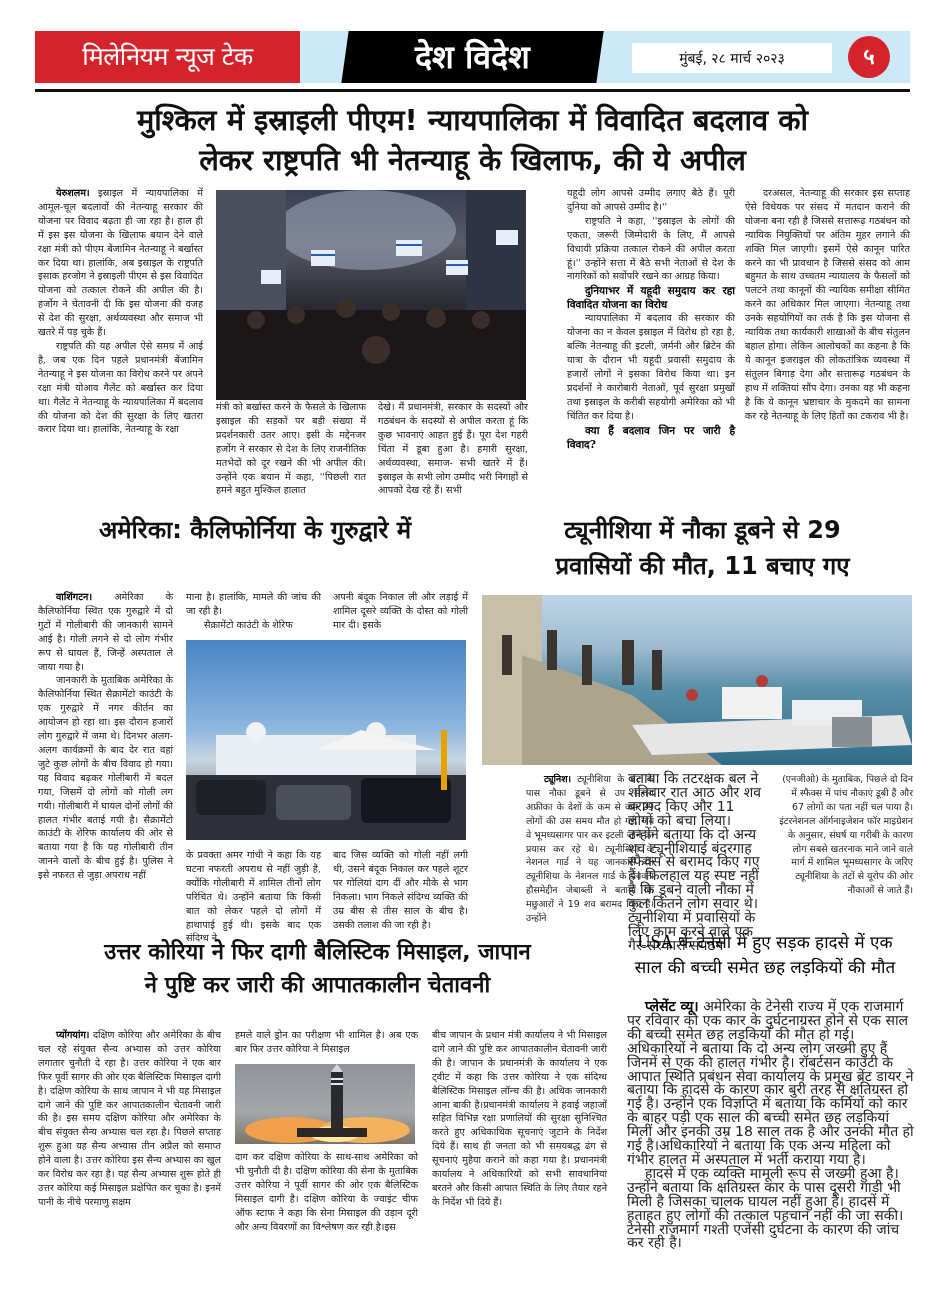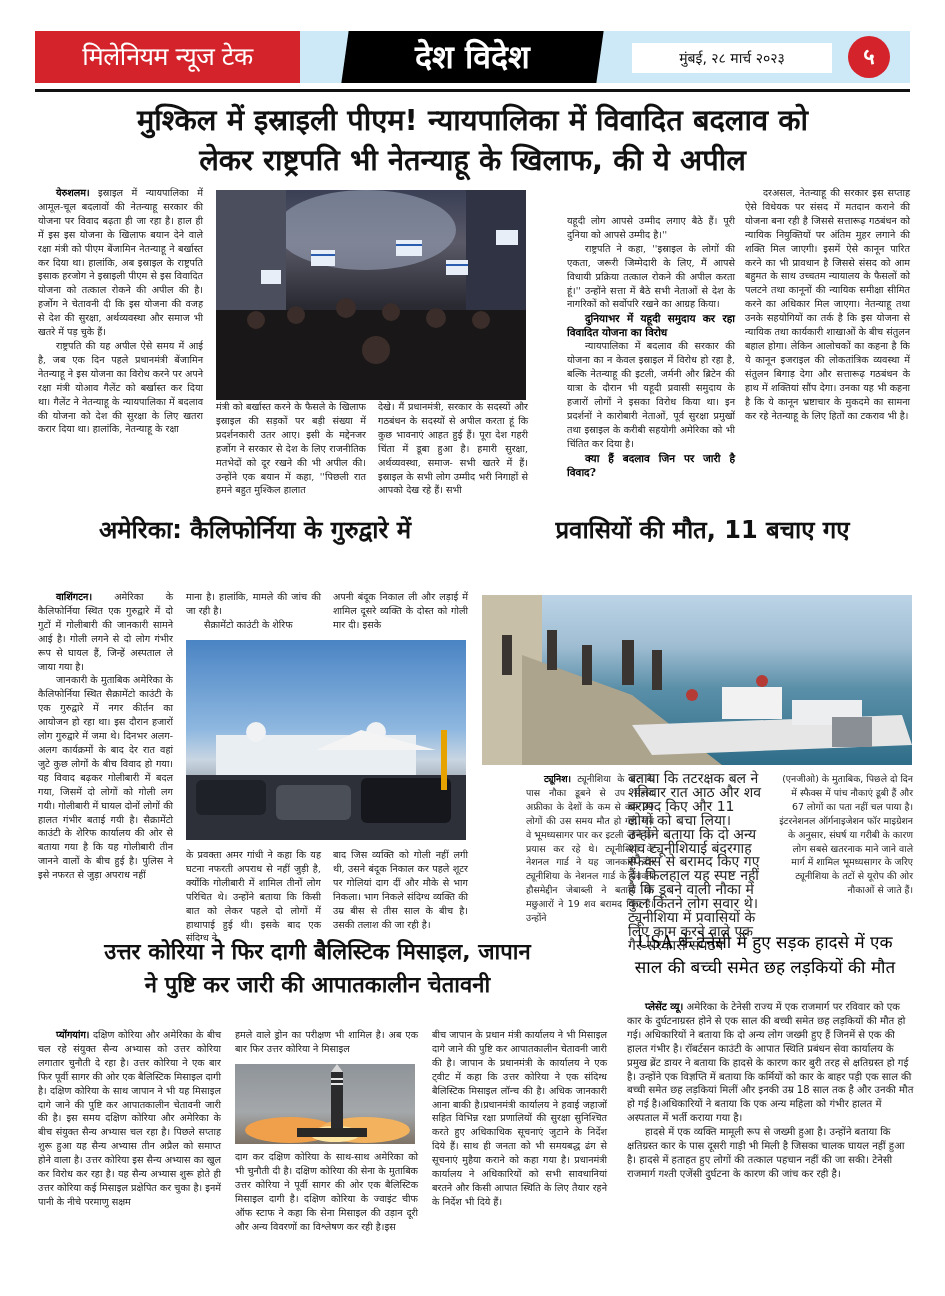--- a/index.html
+++ b/index.html
@@ -71,21 +71,21 @@
   </svg>
 </div>
 
 <div class="abs body" style="left:216px;top:400px;width:150px;">
   <p>मंत्री को बर्खास्त करने के फैसले के खिलाफ इस्राइल की सड़कों पर बड़ी संख्या में प्रदर्शनकारी उतर आए। इसी के मद्देनजर हर्जोग ने सरकार से देश के लिए राजनीतिक मतभेदों को दूर रखने की भी अपील की। उन्होंने एक बयान में कहा, ''पिछली रात हमने बहुत मुश्किल हालात</p>
 </div>
 <div class="abs body" style="left:378px;top:400px;width:150px;">
   <p>देखे। मैं प्रधानमंत्री, सरकार के सदस्यों और गठबंधन के सदस्यों से अपील करता हूं कि कुछ भावनाएं आहत हुई हैं। पूरा देश गहरी चिंता में डूबा हुआ है। हमारी सुरक्षा, अर्थव्यवस्था, समाज- सभी खतरे में हैं। इस्राइल के सभी लोग उम्मीद भरी निगाहों से आपको देख रहे हैं। सभी</p>
 </div>
 
-<div class="abs body" style="left:567px;top:186px;width:168px;margin-top:28px;">
+<div class="abs body" style="left:567px;top:186px;width:168px;">
   <p>यहूदी लोग आपसे उम्मीद लगाए बैठे हैं। पूरी दुनिया को आपसे उम्मीद है।''</p>
   <p class="ind">राष्ट्रपति ने कहा, ''इस्राइल के लोगों की एकता, जरूरी जिम्मेदारी के लिए, मैं आपसे विधायी प्रक्रिया तत्काल रोकने की अपील करता हूं।'' उन्होंने सत्ता में बैठे सभी नेताओं से देश के नागरिकों को सर्वोपरि रखने का आग्रह किया।</p>
   <p class="sub">दुनियाभर में यहूदी समुदाय कर रहा विवादित योजना का विरोध</p>
   <p class="ind">न्यायपालिका में बदलाव की सरकार की योजना का न केवल इस्राइल में विरोध हो रहा है, बल्कि नेतन्याहू की इटली, जर्मनी और ब्रिटेन की यात्रा के दौरान भी यहूदी प्रवासी समुदाय के हजारों लोगों ने इसका विरोध किया था। इन प्रदर्शनों ने कारोबारी नेताओं, पूर्व सुरक्षा प्रमुखों तथा इस्राइल के करीबी सहयोगी अमेरिका को भी चिंतित कर दिया है।</p>
   <p class="sub">क्या हैं बदलाव जिन पर जारी है विवाद?</p>
 </div>
 
 <div class="abs body" style="left:745px;top:186px;width:165px;">
   <p class="ind">दरअसल, नेतन्याहू की सरकार इस सप्ताह ऐसे विधेयक पर संसद में मतदान कराने की योजना बना रही है जिससे सत्तारूढ़ गठबंधन को न्यायिक नियुक्तियों पर अंतिम मुहर लगाने की शक्ति मिल जाएगी। इसमें ऐसे कानून पारित करने का भी प्रावधान है जिससे संसद को आम बहुमत के साथ उच्चतम न्यायालय के फैसलों को पलटने तथा कानूनों की न्यायिक समीक्षा सीमित करने का अधिकार मिल जाएगा। नेतन्याहू तथा उनके सहयोगियों का तर्क है कि इस योजना से न्यायिक तथा कार्यकारी शाखाओं के बीच संतुलन बहाल होगा। लेकिन आलोचकों का कहना है कि ये कानून इजराइल की लोकतांत्रिक व्यवस्था में संतुलन बिगाड़ देगा और सत्तारूढ़ गठबंधन के हाथ में शक्तियां सौंप देगा। उनका यह भी कहना है कि ये कानून भ्रष्टाचार के मुकदमे का सामना कर रहे नेतन्याहू के लिए हितों का टकराव भी है।</p>
 </div>
@@ -122,20 +122,21 @@
 </div>
 
 <div class="abs body" style="left:186px;top:848px;width:135px;">
   <p>के प्रवक्ता अमर गांधी ने कहा कि यह घटना नफरती अपराध से नहीं जुड़ी है, क्योंकि गोलीबारी में शामिल तीनों लोग परिचित थे। उन्होंने बताया कि किसी बात को लेकर पहले दो लोगों में हाथापाई हुई थी। इसके बाद एक संदिग्ध ने</p>
 </div>
 <div class="abs body" style="left:333px;top:848px;width:135px;">
   <p>बाद जिस व्यक्ति को गोली नहीं लगी थी, उसने बंदूक निकाल कर पहले शूटर पर गोलियां दाग दीं और मौके से भाग निकला। भाग निकले संदिग्ध व्यक्ति की उम्र बीस से तीस साल के बीच है। उसकी तलाश की जा रही है।</p>
 </div>
 
 <div class="abs hl" style="left:490px;top:512px;width:425px;font-size:24px;line-height:36px;">
+  <div>ट्यूनीशिया में नौका डूबने से 29</div>
   <div>प्रवासियों की मौत, 11 बचाए गए</div>
 </div>
 
 <div class="abs photo" style="left:482px;top:595px;width:430px;height:170px;background:linear-gradient(180deg,#bcd4e6 0%,#9fbdd2 30%,#5a8fa8 55%,#2f6d88 100%);">
   <svg width="430" height="170">
     <rect x="0" y="0" width="60" height="170" fill="#c7bfa8"></rect>
     <polygon points="40,170 40,60 150,100 240,170" fill="#ada48e"></polygon>
     <g fill="#3a3530">
         <rect x="20" y="40" width="10" height="40"></rect>
         <rect x="65" y="35" width="10" height="40"></rect>
@@ -198,16 +199,16 @@
 
 <div class="abs body" style="left:432px;top:1028px;width:175px;">
   <p>बीच जापान के प्रधान मंत्री कार्यालय ने भी मिसाइल दागे जाने की पुष्टि कर आपातकालीन चेतावनी जारी की है। जापान के प्रधानमंत्री के कार्यालय ने एक ट्वीट में कहा कि उत्तर कोरिया ने एक संदिग्ध बैलिस्टिक मिसाइल लॉन्च की है। अधिक जानकारी आना बाकी है।प्रधानमंत्री कार्यालय ने हवाई जहाजों सहित विभिन्न रक्षा प्रणालियों की सुरक्षा सुनिश्चित करते हुए अधिकाधिक सूचनाएं जुटाने के निर्देश दिये हैं। साथ ही जनता को भी समयबद्ध ढंग से सूचनाएं मुहैया कराने को कहा गया है। प्रधानमंत्री कार्यालय ने अधिकारियों को सभी सावधानियां बरतने और किसी आपात स्थिति के लिए तैयार रहने के निर्देश भी दिये हैं।</p>
 </div>
 
 <div class="abs hl" style="left:615px;top:930px;width:300px;font-size:17px;line-height:25px;font-weight:normal;color:#000;">
   <div><span style="font-family:'Liberation Serif','DejaVu Serif',serif;font-size:18px;">USA</span> <span>के टेनेसी में हुए सड़क हादसे में एक</span></div>
   <div>साल की बच्ची समेत छह लड़कियों की मौत</div>
 </div>
 
-<div class="abs body" style="left:627px;top:1000px;width:288px;font-family:'DejaVu Sans','Liberation Sans',sans-serif;font-size:10px;text-align:left;">
+<div class="abs body" style="left:627px;top:1000px;width:288px;font-family:'DejaVu Sans','Liberation Sans',sans-serif;font-size:14px;text-align:left;">
   <p class="ind"><b>प्लेसेंट व्यू।</b> <span>अमेरिका के टेनेसी राज्य में एक राजमार्ग पर रविवार को एक कार के दुर्घटनाग्रस्त होने से एक साल की बच्ची समेत छह लड़कियों की मौत हो गई। अधिकारियों ने बताया कि दो अन्य लोग जख्मी हुए हैं जिनमें से एक की हालत गंभीर है। रॉबर्टसन काउंटी के आपात स्थिति प्रबंधन सेवा कार्यालय के प्रमुख ब्रेंट डायर ने बताया कि हादसे के कारण कार बुरी तरह से क्षतिग्रस्त हो गई है। उन्होंने एक विज्ञप्ति में बताया कि कर्मियों को कार के बाहर पड़ी एक साल की बच्ची समेत छह लड़कियां मिलीं और इनकी उम्र 18 साल तक है और उनकी मौत हो गई है।अधिकारियों ने बताया कि एक अन्य महिला को गंभीर हालत में अस्पताल में भर्ती कराया गया है।</span></p>
   <p class="ind">हादसे में एक व्यक्ति मामूली रूप से जख्मी हुआ है। उन्होंने बताया कि क्षतिग्रस्त कार के पास दूसरी गाड़ी भी मिली है जिसका चालक घायल नहीं हुआ है। हादसे में हताहत हुए लोगों की तत्काल पहचान नहीं की जा सकी। टेनेसी राजमार्ग गश्ती एजेंसी दुर्घटना के कारण की जांच कर रही है।</p>
 </div>
 
 </body></html>

